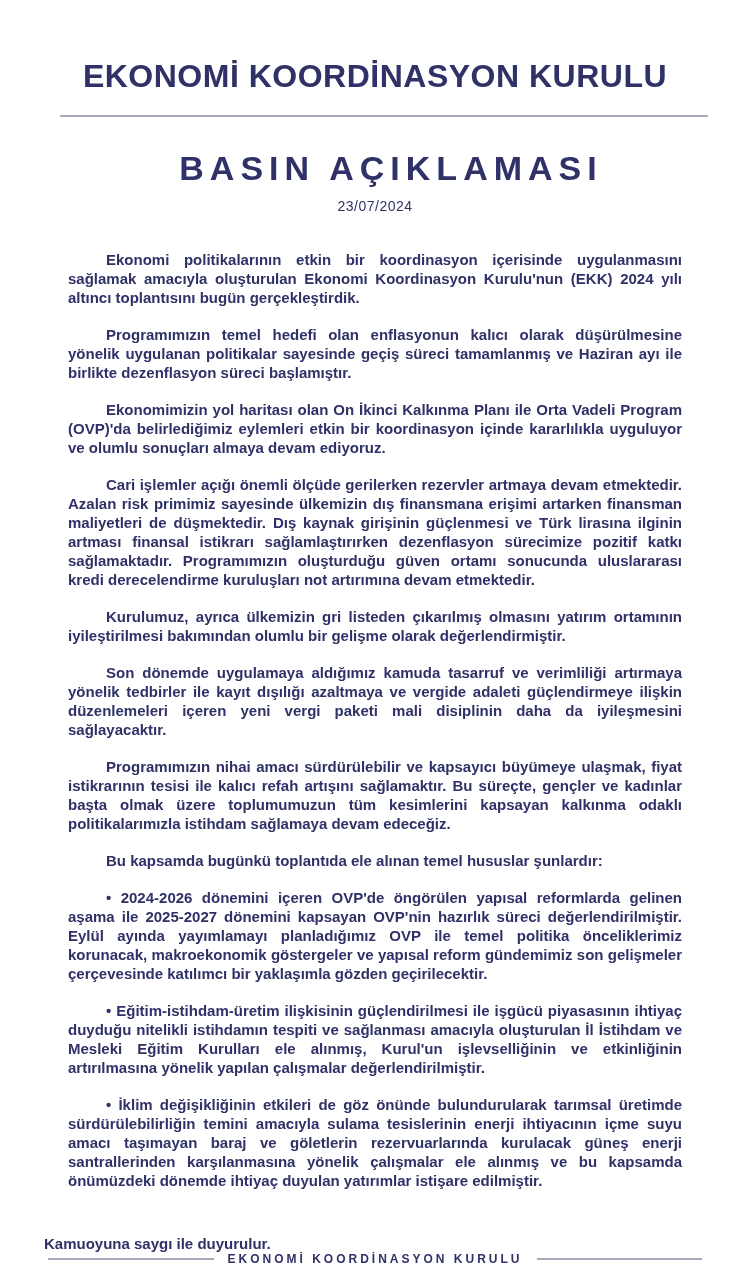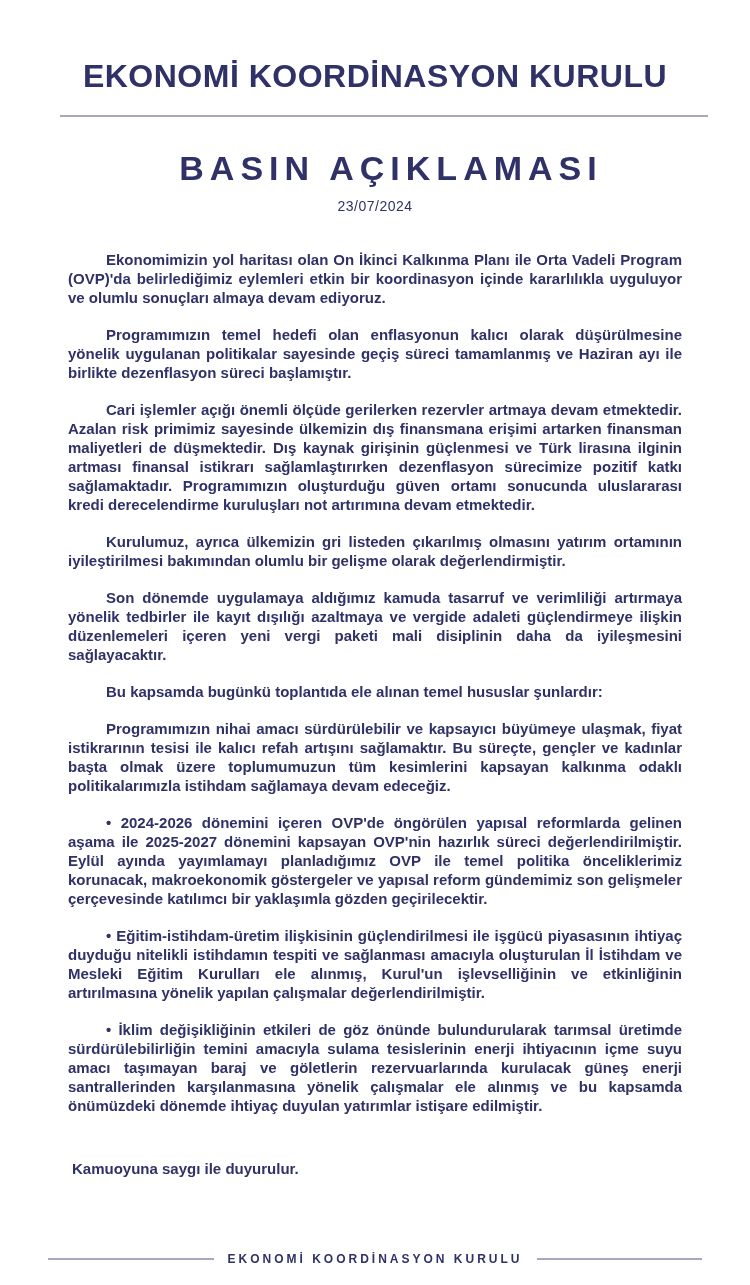--- a/index.html
+++ b/index.html
@@ -57,21 +57,21 @@
     margin: 0 0 18px 0;
     font-size: 15px;
     line-height: 19px;
     font-weight: 600;
     text-align: justify;
     text-indent: 38px;
     color: #2f3167;
   }
   .closing {
     margin: 44px 0 0 0;
-    padding: 0 72px;
+    padding: 0 44px;
     font-size: 15px;
     line-height: 19px;
     font-weight: 600;
     text-indent: 0;
     color: #2f3167;
   }
   .footer {
     position: absolute;
     left: 48px;
     right: 48px;
@@ -100,27 +100,28 @@
 
   <h1 class="org-title">EKONOMİ KOORDİNASYON KURULU</h1>
 
   <div class="divider"></div>
 
   <h2 class="title">BASIN AÇIKLAMASI</h2>
 
   <div class="date">23/07/2024</div>
 
   <div class="body">
+    <p>Ekonomi politikalarının etkin bir koordinasyon içerisinde uygulanmasını sağlamak amacıyla oluşturulan Ekonomi Koordinasyon Kurulu'nun (EKK) 2024 yılı altıncı toplantısını bugün gerçekleştirdik.</p>
+    <p>Programımızın temel hedefi olan enflasyonun kalıcı olarak düşürülmesine yönelik uygulanan politikalar sayesinde geçiş süreci tamamlanmış ve Haziran ayı ile birlikte dezenflasyon süreci başlamıştır.</p>
     <p>Ekonomimizin yol haritası olan On İkinci Kalkınma Planı ile Orta Vadeli Program (OVP)'da belirlediğimiz eylemleri etkin bir koordinasyon içinde kararlılıkla uyguluyor ve olumlu sonuçları almaya devam ediyoruz.</p>
-    <p>Programımızın temel hedefi olan enflasyonun kalıcı olarak düşürülmesine yönelik uygulanan politikalar sayesinde geçiş süreci tamamlanmış ve Haziran ayı ile birlikte dezenflasyon süreci başlamıştır.</p>
     <p>Cari işlemler açığı önemli ölçüde gerilerken rezervler artmaya devam etmektedir. Azalan risk primimiz sayesinde ülkemizin dış finansmana erişimi artarken finansman maliyetleri de düşmektedir. Dış kaynak girişinin güçlenmesi ve Türk lirasına ilginin artması finansal istikrarı sağlamlaştırırken dezenflasyon sürecimize pozitif katkı sağlamaktadır. Programımızın oluşturduğu güven ortamı sonucunda uluslararası kredi derecelendirme kuruluşları not artırımına devam etmektedir.</p>
     <p>Kurulumuz, ayrıca ülkemizin gri listeden çıkarılmış olmasını yatırım ortamının iyileştirilmesi bakımından olumlu bir gelişme olarak değerlendirmiştir.</p>
     <p>Son dönemde uygulamaya aldığımız kamuda tasarruf ve verimliliği artırmaya yönelik tedbirler ile kayıt dışılığı azaltmaya ve vergide adaleti güçlendirmeye ilişkin düzenlemeleri içeren yeni vergi paketi mali disiplinin daha da iyileşmesini sağlayacaktır.</p>
+    <p>Programımızın nihai amacı sürdürülebilir ve kapsayıcı büyümeye ulaşmak, fiyat istikrarının tesisi ile kalıcı refah artışını sağlamaktır. Bu süreçte, gençler ve kadınlar başta olmak üzere toplumumuzun tüm kesimlerini kapsayan kalkınma odaklı politikalarımızla istihdam sağlamaya devam edeceğiz.</p>
     <p>Bu kapsamda bugünkü toplantıda ele alınan temel hususlar şunlardır:</p>
-    <p>Programımızın nihai amacı sürdürülebilir ve kapsayıcı büyümeye ulaşmak, fiyat istikrarının tesisi ile kalıcı refah artışını sağlamaktır. Bu süreçte, gençler ve kadınlar başta olmak üzere toplumumuzun tüm kesimlerini kapsayan kalkınma odaklı politikalarımızla istihdam sağlamaya devam edeceğiz.</p>
     <p>• 2024-2026 dönemini içeren OVP'de öngörülen yapısal reformlarda gelinen aşama ile 2025-2027 dönemini kapsayan OVP'nin hazırlık süreci değerlendirilmiştir. Eylül ayında yayımlamayı planladığımız OVP ile temel politika önceliklerimiz korunacak, makroekonomik göstergeler ve yapısal reform gündemimiz son gelişmeler çerçevesinde katılımcı bir yaklaşımla gözden geçirilecektir.</p>
     <p>• Eğitim-istihdam-üretim ilişkisinin güçlendirilmesi ile işgücü piyasasının ihtiyaç duyduğu nitelikli istihdamın tespiti ve sağlanması amacıyla oluşturulan İl İstihdam ve Mesleki Eğitim Kurulları ele alınmış, Kurul'un işlevselliğinin ve etkinliğinin artırılmasına yönelik yapılan çalışmalar değerlendirilmiştir.</p>
     <p>• İklim değişikliğinin etkileri de göz önünde bulundurularak tarımsal üretimde sürdürülebilirliğin temini amacıyla sulama tesislerinin enerji ihtiyacının içme suyu amacı taşımayan baraj ve göletlerin rezervuarlarında kurulacak güneş enerji santrallerinden karşılanmasına yönelik çalışmalar ele alınmış ve bu kapsamda önümüzdeki dönemde ihtiyaç duyulan yatırımlar istişare edilmiştir.</p>
   </div>
 
   <p class="closing">Kamuoyuna saygı ile duyurulur.</p>
 
   <div class="footer">
     <span class="fline"></span>
     <span class="ftext">EKONOMİ KOORDİNASYON KURULU</span>

